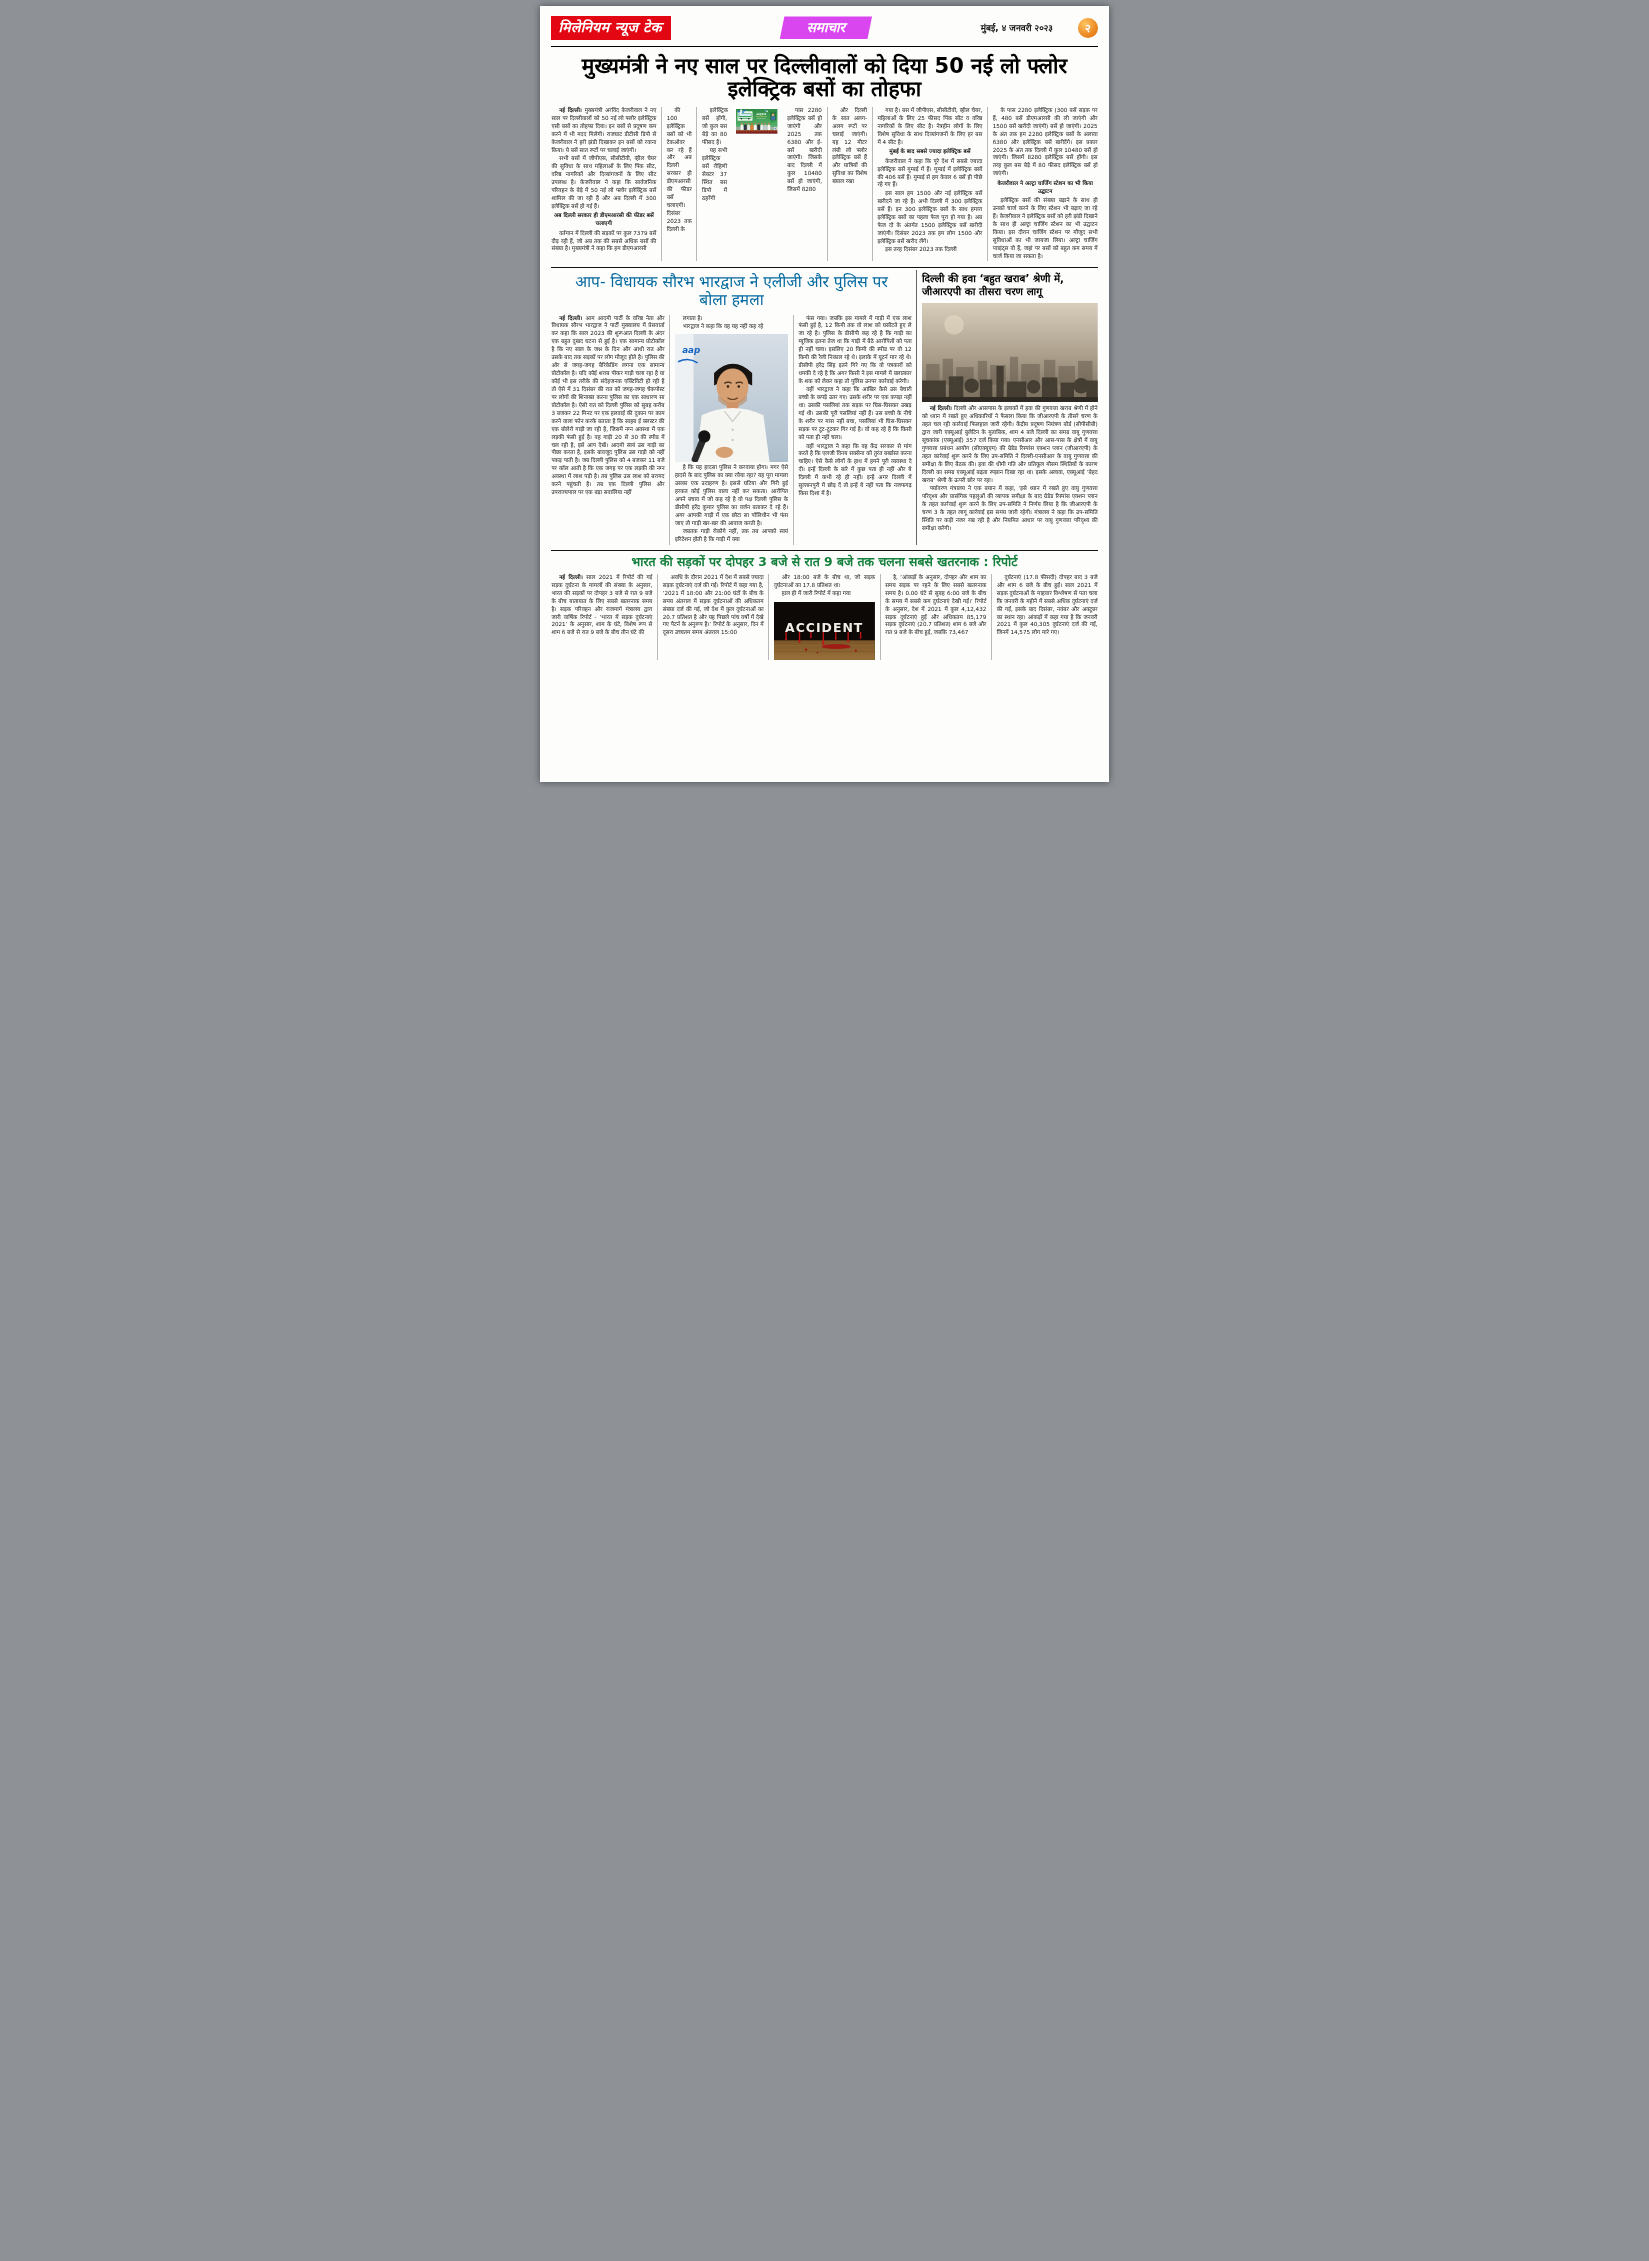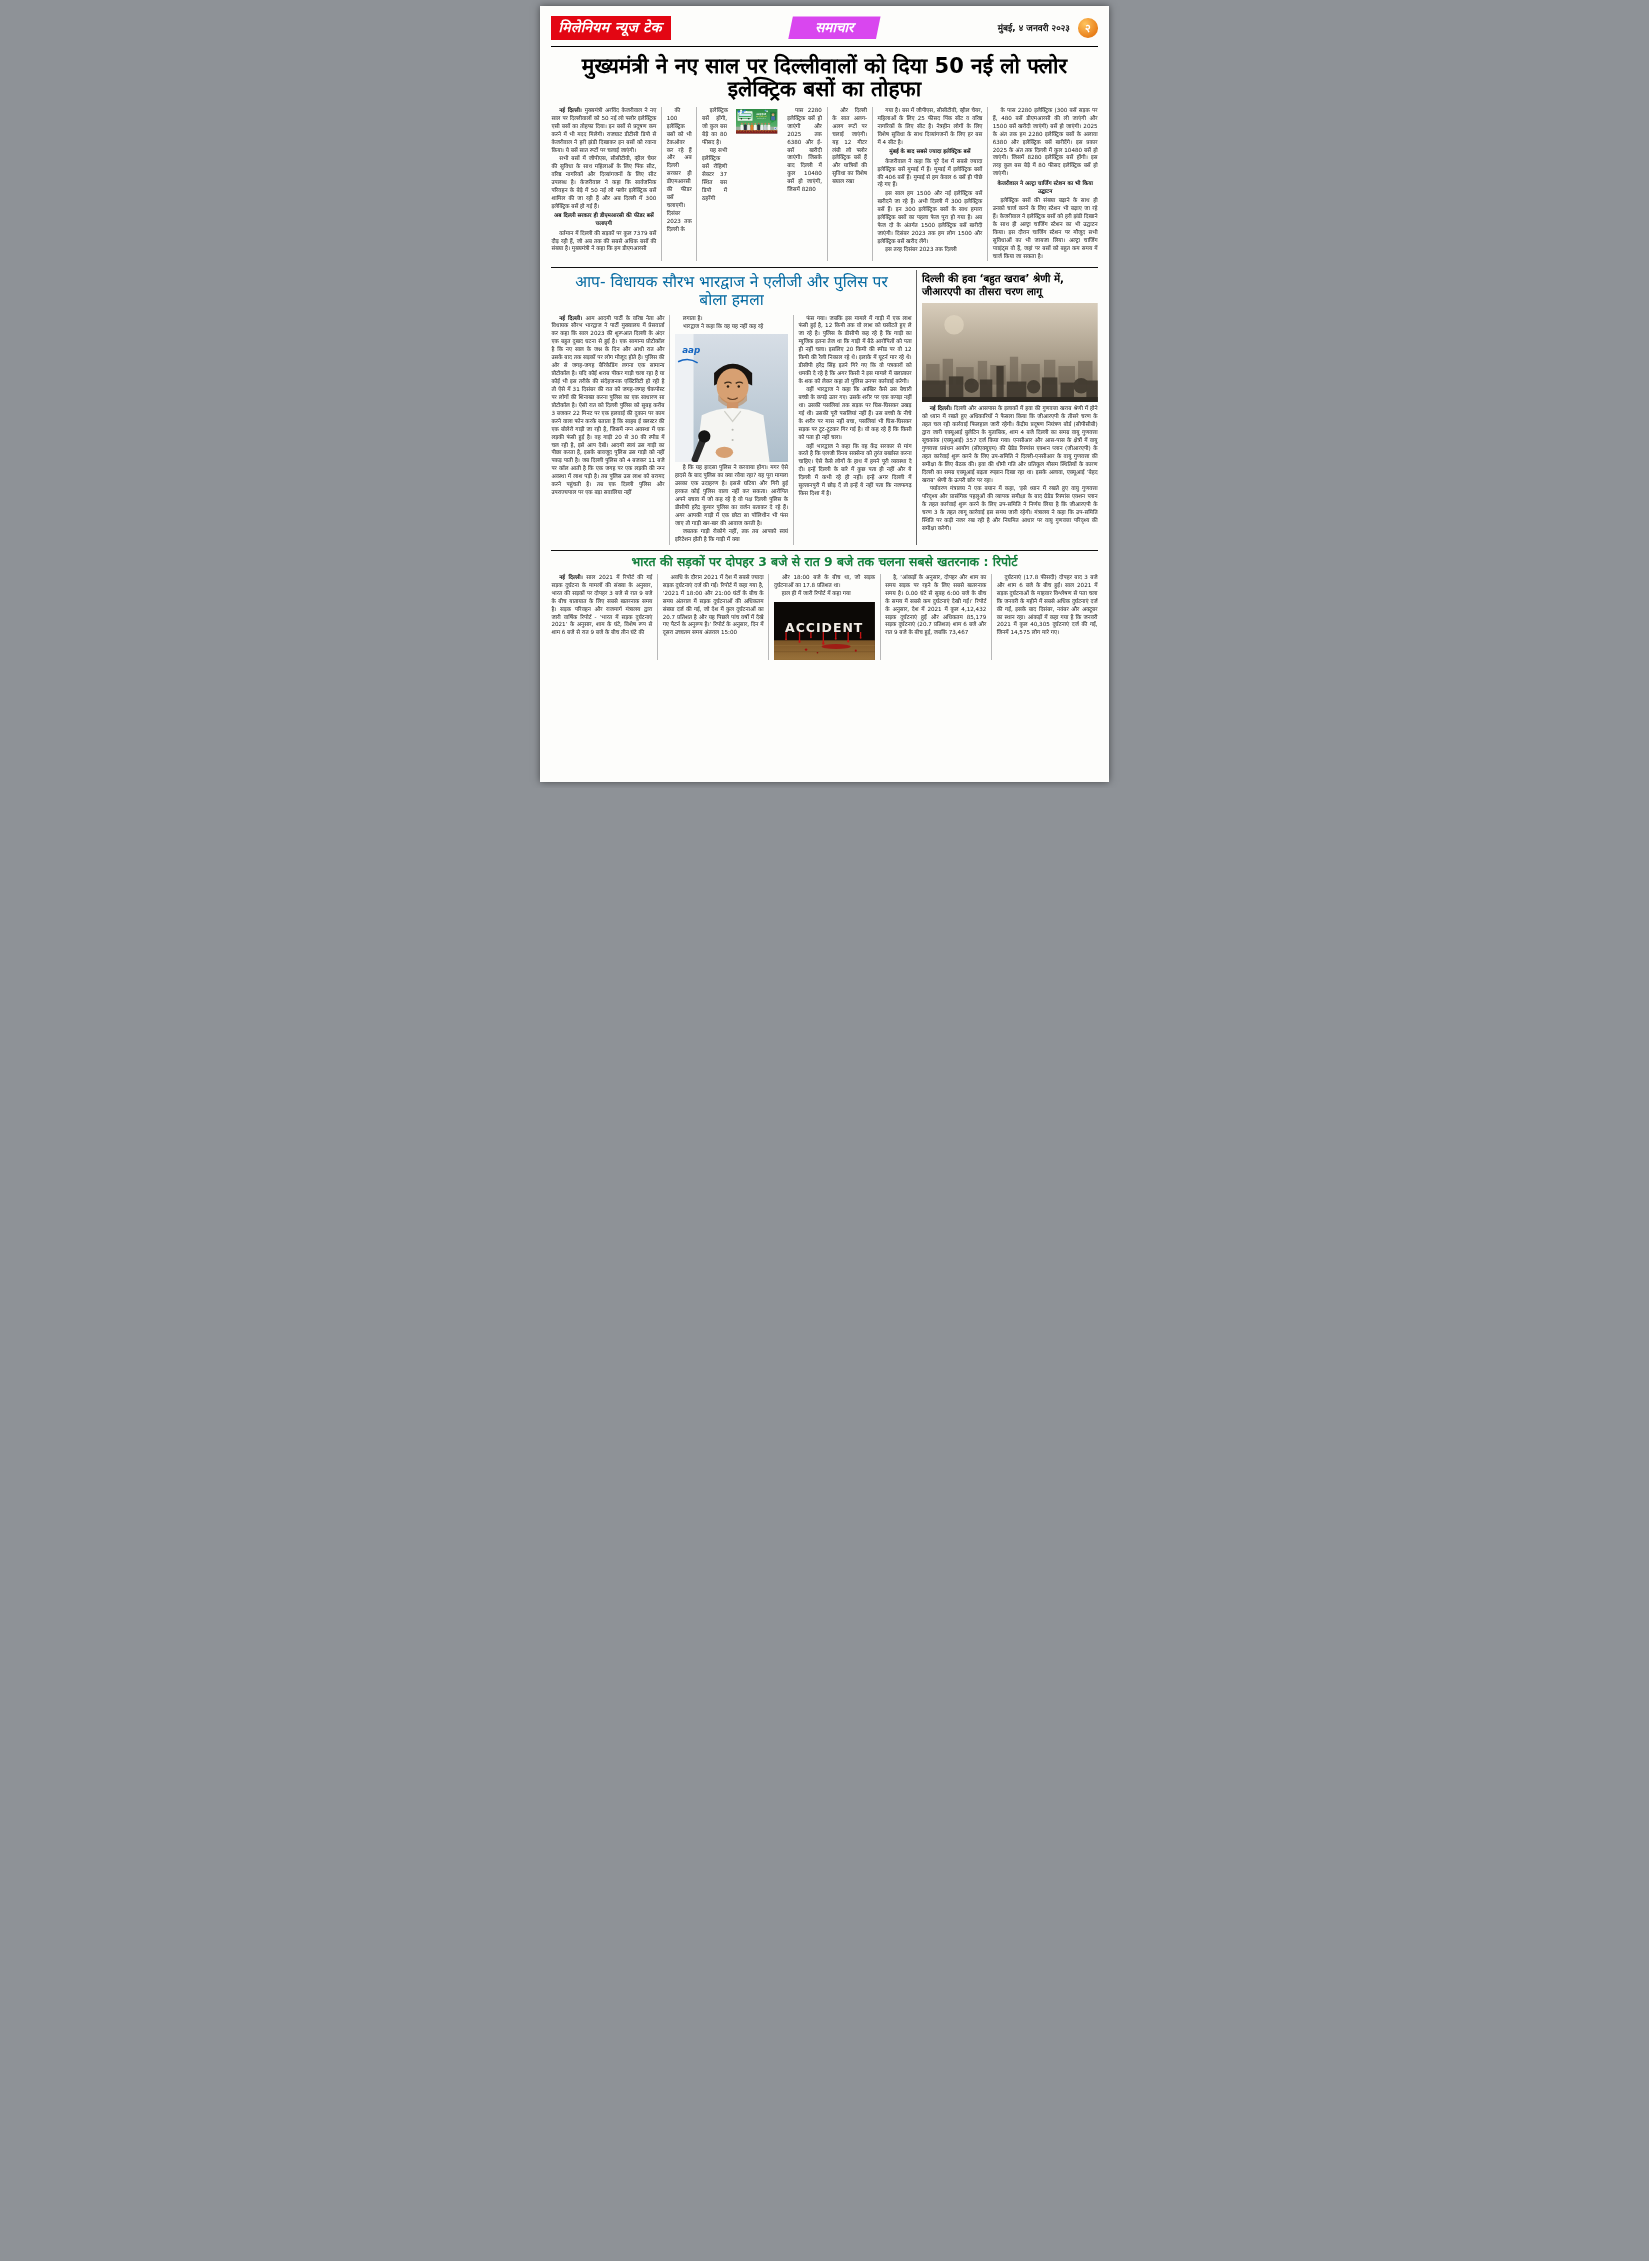--- a/index.html
+++ b/index.html
@@ -3,21 +3,21 @@
 <meta charset="utf-8">
 <style>
   html,body{margin:0;padding:0;background:#8e9297;}
   .sheet{
     width:569px;min-height:776px;margin:6.2px auto;background:#fdfdfb;
     padding:8.3px 11.4px 13.5px 11.4px;box-sizing:border-box;
     font-family:"DejaVu Sans","Liberation Sans",sans-serif;color:#161616;
     box-shadow:0 0 7.2px rgba(0,0,0,.5);
   }
   
-  .header{display:flex;align-items:center;gap:8px;border-bottom:1.6px solid #000;padding-bottom:5.2px;}
+  .header{display:flex;align-items:center;gap:25px;border-bottom:1.6px solid #000;padding-bottom:5.2px;}
   .mast{background:#e30613;color:#fff;font-weight:bold;font-style:italic;
         font-size:14px;line-height:1;padding:4.7px 9.3px 5.7px 7.2px;letter-spacing:0.3px;white-space:nowrap;}
   .sectionbox{background:#d946ef;color:#fff;font-weight:bold;font-style:italic;
         font-size:13.5px;line-height:1;padding:4.1px 27px 5.2px 27px;margin:2px auto;
         clip-path:polygon(5% 0,100% 0,95% 100%,0 100%);}
   .dateline{font-weight:bold;font-size:8.8px;white-space:nowrap;}
   .pgnum{width:19.7px;height:19.7px;border-radius:50%;flex:0 0 auto;
         background:radial-gradient(circle at 35% 30%,#ffc45e,#e87f1a 70%);
         color:#fff;font-weight:bold;font-size:11px;display:flex;align-items:center;justify-content:center;}
   

